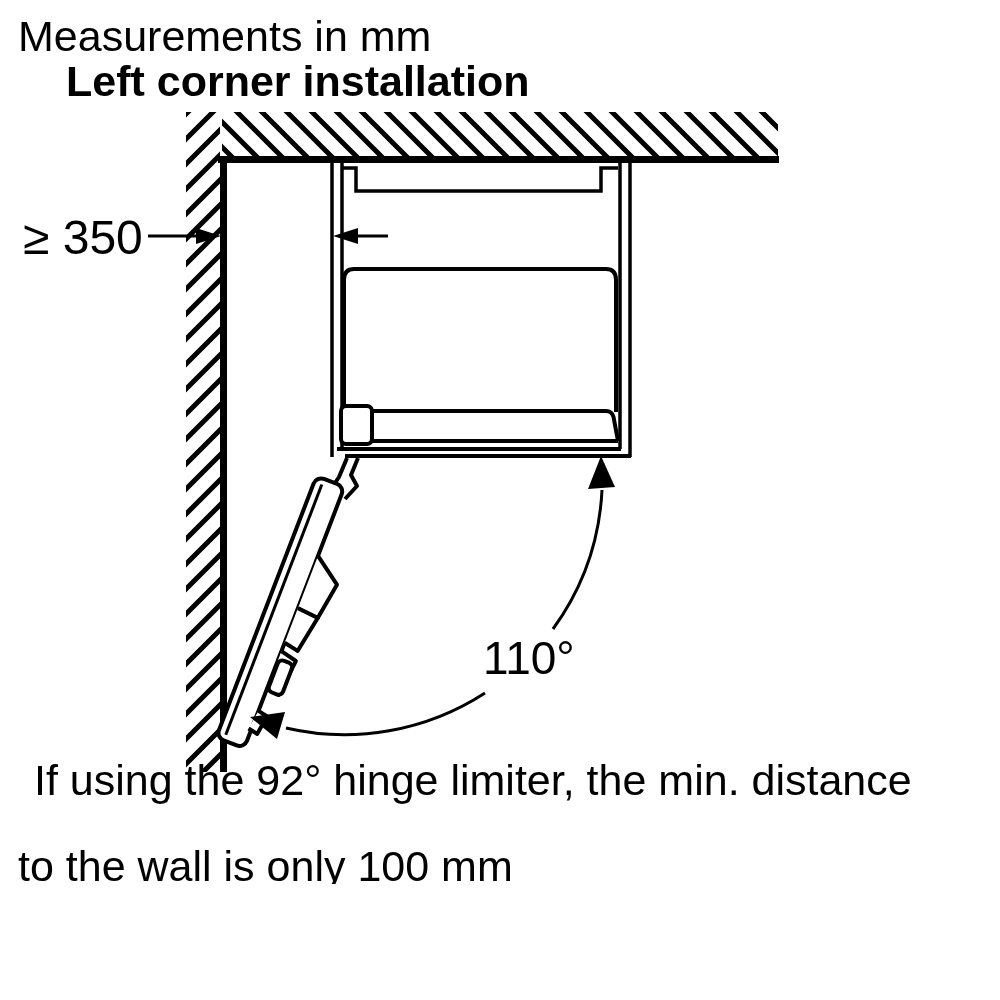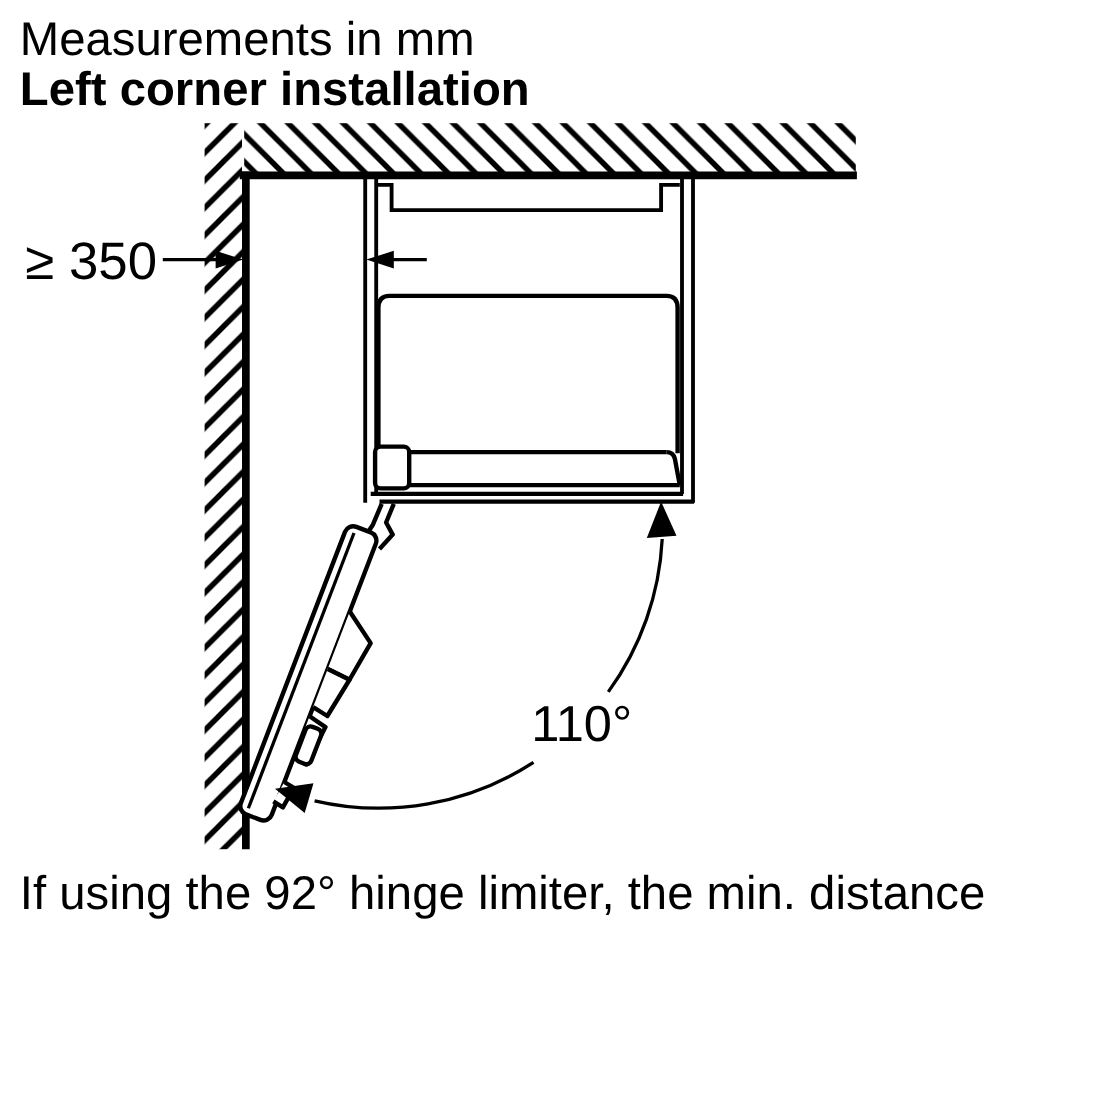--- a/index.html
+++ b/index.html
@@ -1,21 +1,21 @@
 <!DOCTYPE html>
 <html><head>
 <meta charset="utf-8">
 <style>
   html,body{margin:0;padding:0;background:#ffffff;}
   #stage{position:relative;width:1000px;height:884px;background:#ffffff;overflow:hidden;
          font-family:"Liberation Sans", sans-serif;color:#000;}
   .txt{position:absolute;left:18px;white-space:pre;color:#000;}
   #title-line1{top:12px;font-size:43px;font-weight:400;letter-spacing:0px;}
-  #title-line2{top:57px;font-size:43px;font-weight:700;}
-  #note-line1{top:788px;font-size:43px;font-weight:400;}
+  #title-line2{top:57px;font-size:43px;font-weight:700;margin-left:48px;}
+  #note-line1{top:756px;font-size:43px;font-weight:400;margin-left:16px;}
   #note-line2{top:842px;font-size:43px;font-weight:400;}
   svg{position:absolute;left:0;top:0;}
   svg text{font-family:"Liberation Sans", sans-serif;fill:#000;}
   .dim-label{font-size:48px;}
   .angle-label{font-size:46px;}
 </style>
 </head>
 <body>
 
 <div id="stage">
@@ -83,14 +83,15 @@
       <path d="M553,629 A258 258 0 0 0 602,490" stroke="#000" stroke-width="3" fill="none"></path>
       <polygon points="601,456 588,489 615,487" fill="#000"></polygon>
       <polygon points="250,717 285,712 277,739" fill="#000"></polygon>
     </g>
 
     <text x="23" y="254" class="dim-label">≥ 350</text>
     <text x="483" y="674" class="angle-label">110°</text>
   </svg>
 
   <div id="note-line1" class="txt">If using the 92° hinge limiter, the min. distance</div>
+  <div id="note-line2" class="txt">to the wall is only 100 mm</div>
 
 </div>
 
 </body></html>

